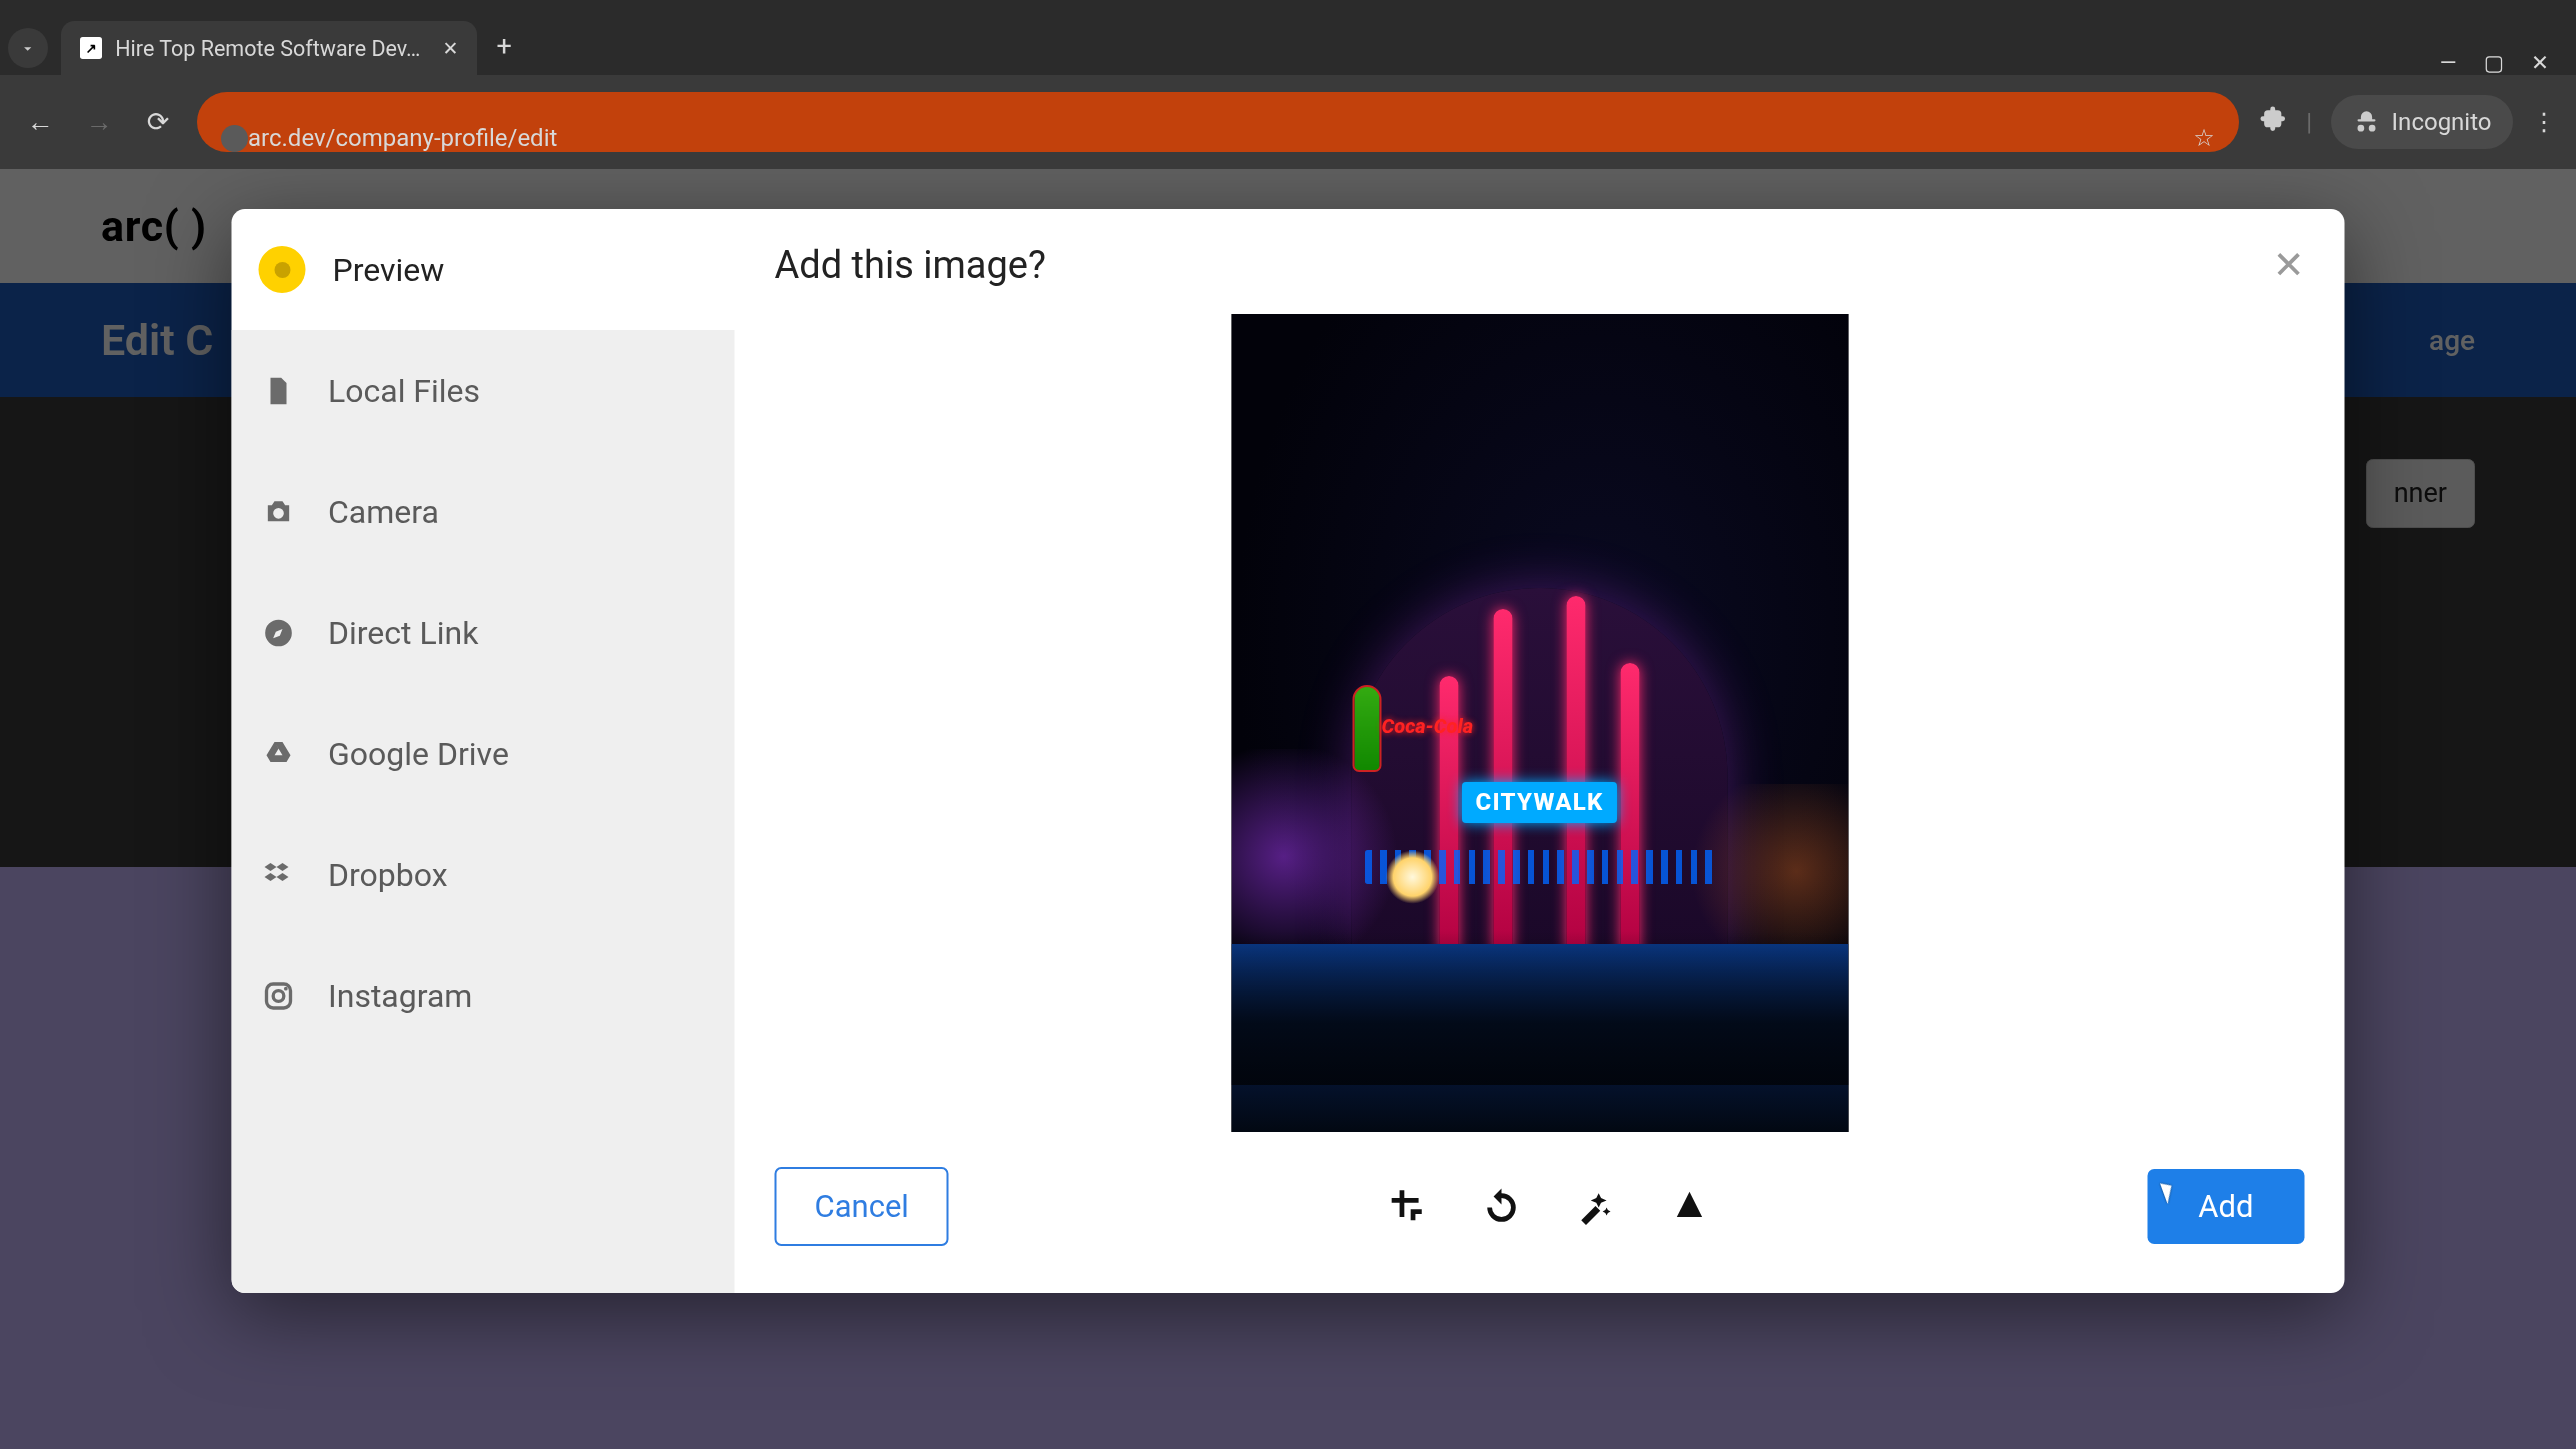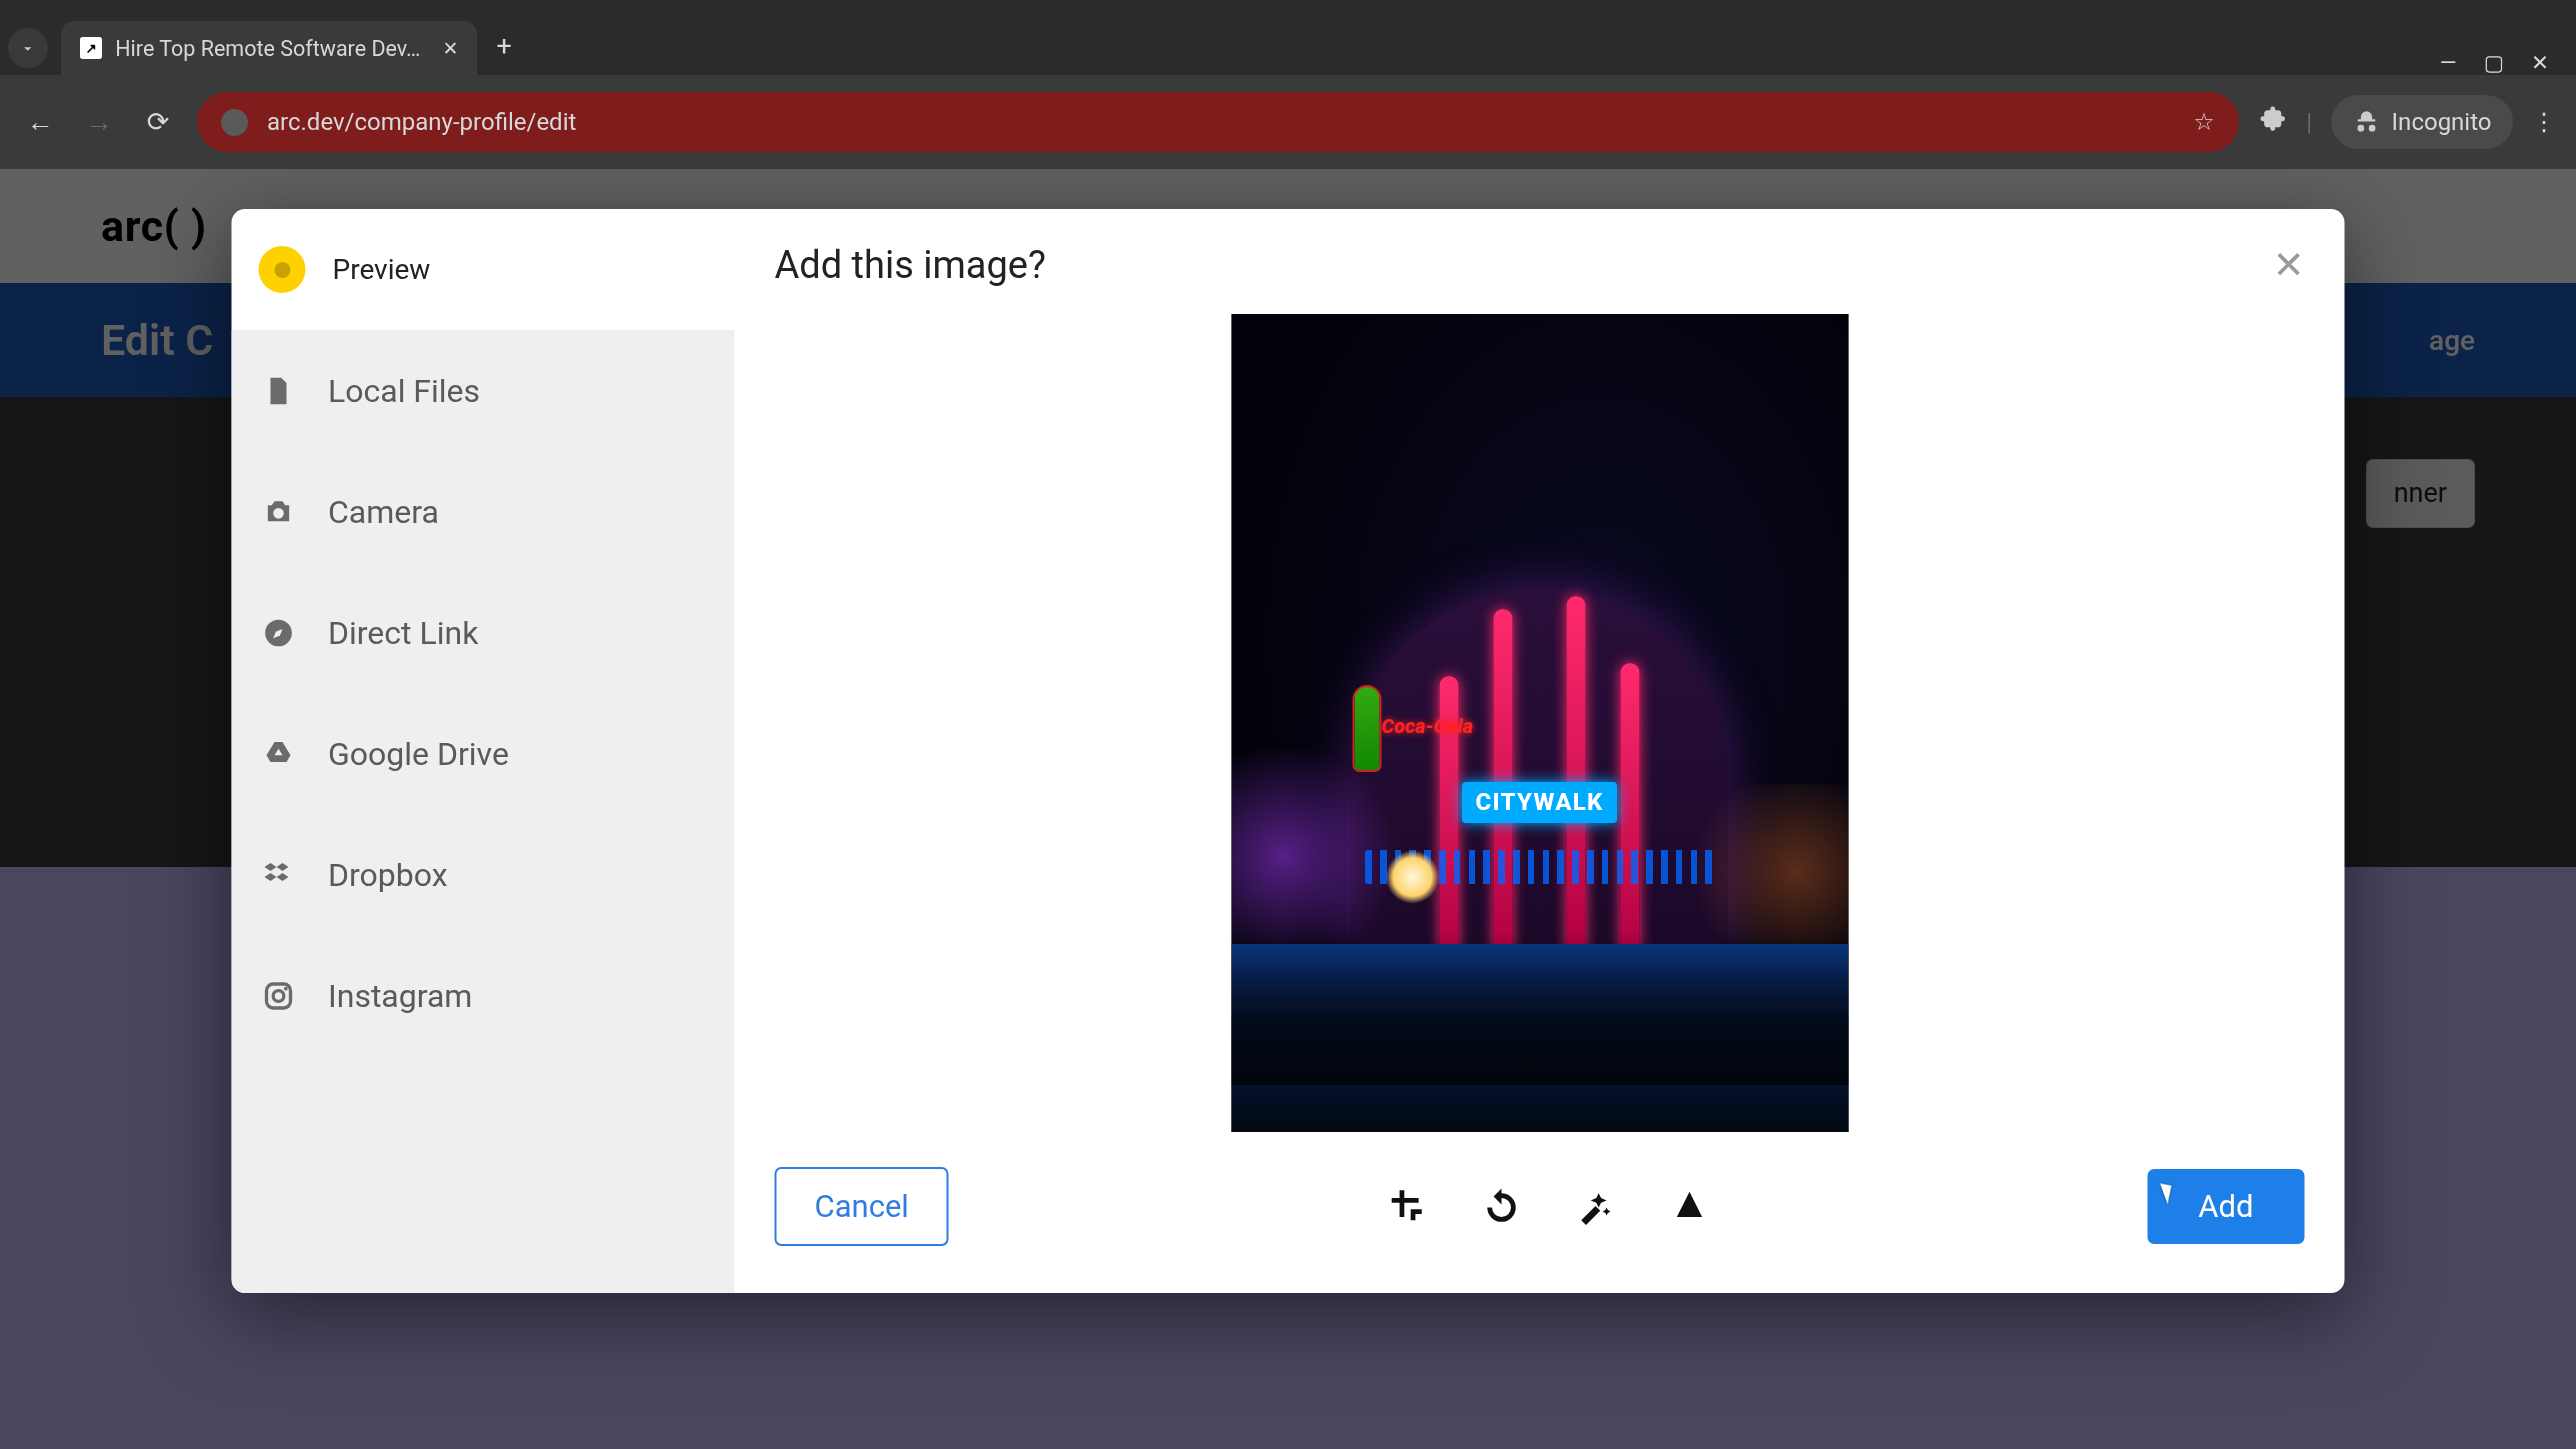--- a/index.html
+++ b/index.html
@@ -11,21 +11,21 @@
 .tab-dropdown { width: 40px; height: 40px; border-radius: 50%; background: #3a3a3a; display: flex; align-items: center; justify-content: center; margin-bottom: 6.7px; margin-right: 13.4px; }
 .tab { background: #3a3a3a; height: 54px; display: flex; align-items: center; padding: 0 19px; border-radius: 13.4px 13.4px 0 0; gap: 13.4px; min-width: 416px; }
 .tab .favicon { width: 21.5px; height: 21.5px; background: #fff; border-radius: 2.7px; display: flex; align-items: center; justify-content: center; color: #000; font-size: 13.4px; font-weight: 700; }
 .tab .tab-title { color: #d8d8d8; font-size: 21.5px; white-space: nowrap; overflow: hidden; text-overflow: ellipsis; max-width: 322px; }
 .tab .tab-close { color: #d8d8d8; font-size: 19px; margin-left: auto; }
 .new-tab { color: #d8d8d8; font-size: 27px; margin-left: 19px; margin-bottom: 13.4px; }
 .window-controls { margin-left: auto; display: flex; gap: 27px; padding: 20px 27px 0 0; color: #d8d8d8; font-size: 21.5px; }
 .toolbar { height: 94px; background: #3a3a3a; display: flex; align-items: center; padding: 0 20px; gap: 19px; }
 .nav-btn { color: #d8d8d8; font-size: 27px; display: flex; align-items: center; justify-content: center; width: 40px; text-align: center; }
 .nav-btn.disabled { color: #6a6a6a; }
-.omnibox { flex: 1; background: #7f1d1d; border-radius: 40px; height: 60px; display: flex; align-items: center; padding: 0 24px; gap: 19px; }
+.omnibox { flex: 1; background: #c2410c; border-radius: 40px; height: 60px; display: flex; align-items: flex-end; padding: 0 24px; }
 .site-chip { width: 27px; height: 27px; background: #5a5a5a; border-radius: 50%; }
 .url { color: #d8d8d8; font-size: 24px; }
 .omni-right { margin-left: auto; display: flex; align-items: center; gap: 19px; color: #d8d8d8; font-size: 24px; }
 .toolbar-right { display: flex; align-items: center; gap: 19px; color: #d8d8d8; font-size: 24px; }
 .incognito-pill { background: #4a4a4a; border-radius: 40px; height: 54px; display: flex; align-items: center; padding: 0 21.5px; gap: 12px; }
 .divider { color: #6a6a6a; }
 
 
 .page { position: relative; width: 100%; height: calc(1449px - 169px); background: #c4b5fd; overflow: hidden; }
 .backdrop { position: absolute; inset: 0; background: rgba(0,0,0,0.62); }
@@ -35,21 +35,21 @@
 .edit-bar .right-label { font-size: 28px; font-weight: 500; }
 .banner-area { height: 470px; background: #3a3a3a; display: flex; justify-content: flex-end; align-items: flex-start; padding: 40px 101px; }
 .upload-banner-btn { background: rgba(255,255,255,0.92); border: 1.3px solid #ccc; border-radius: 6.7px; padding: 17.4px 27px; font-size: 27px; color: #222; margin-top: 22px; }
 
 
 .modal { position: absolute; top: 40px; left: 50%; transform: translateX(-50%); width: 2113px; background: #fff; border-radius: 13.4px; box-shadow: 0 20px 81px rgba(0,0,0,0.5); display: flex; overflow: hidden; }
 .sidebar { width: 503px; display: flex; flex-direction: column; }
 .sidebar-head { height: 121px; display: flex; align-items: center; padding: 0 27px; gap: 27px; }
 .preview-badge { width: 47px; height: 47px; background: #ffd100; border-radius: 50%; display: flex; align-items: center; justify-content: center; }
 .preview-badge .dot { width: 16px; height: 16px; background: #c9a200; border-radius: 50%; }
-.sidebar-head .label { font-size: 28px; color: #222; }
+.sidebar-head .label { font-size: 32px; color: #222; }
 .source-list { background: #efefef; flex: 1; }
 .source-item { height: 121px; display: flex; align-items: center; padding: 0 27px; gap: 29.5px; cursor: pointer; }
 .source-item .icon { width: 40px; height: 40px; display: flex; align-items: center; justify-content: center; color: #6b6b6b; }
 .source-item .icon svg { width: 32px; height: 32px; fill: #6b6b6b; }
 .source-item .label { font-size: 32px; color: #5a5a5a; }
 
 .modal-main { flex: 1; display: flex; flex-direction: column; padding: 34px 40px 40px 40px; position: relative; }
 .modal-title-row { display: flex; align-items: center; justify-content: space-between; }
 .modal-title { font-size: 38px; font-weight: 400; color: #222; }
 .close-btn { font-size: 38px; color: #9a9a9a; cursor: pointer; line-height: 1; }

